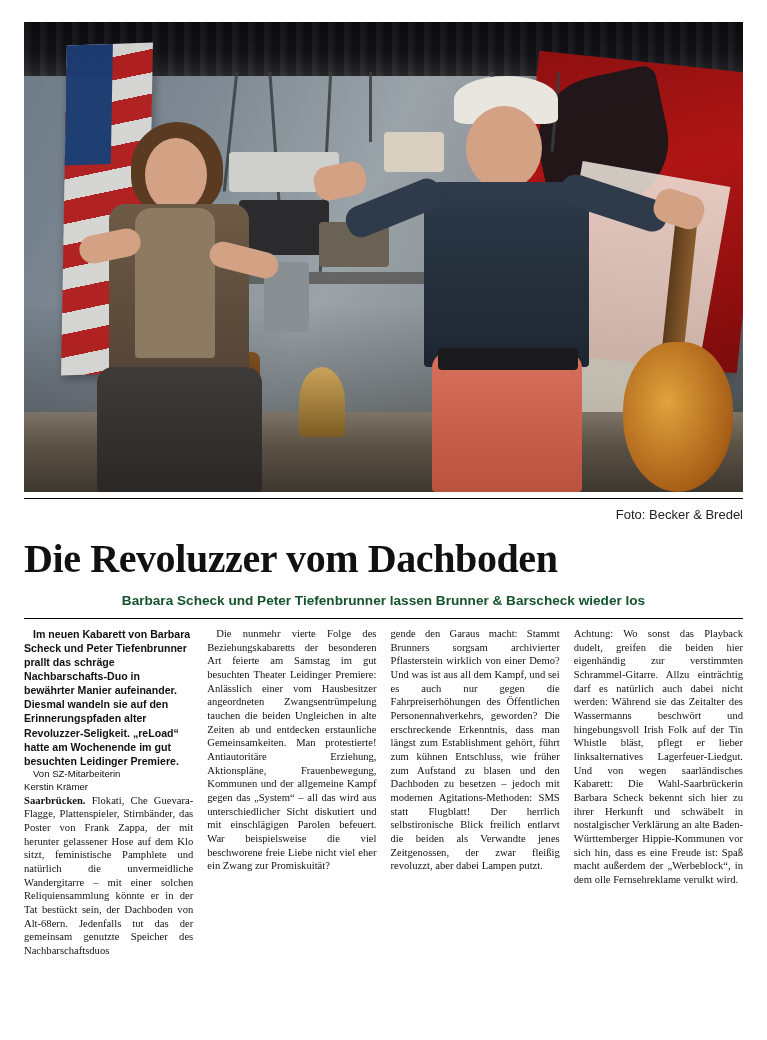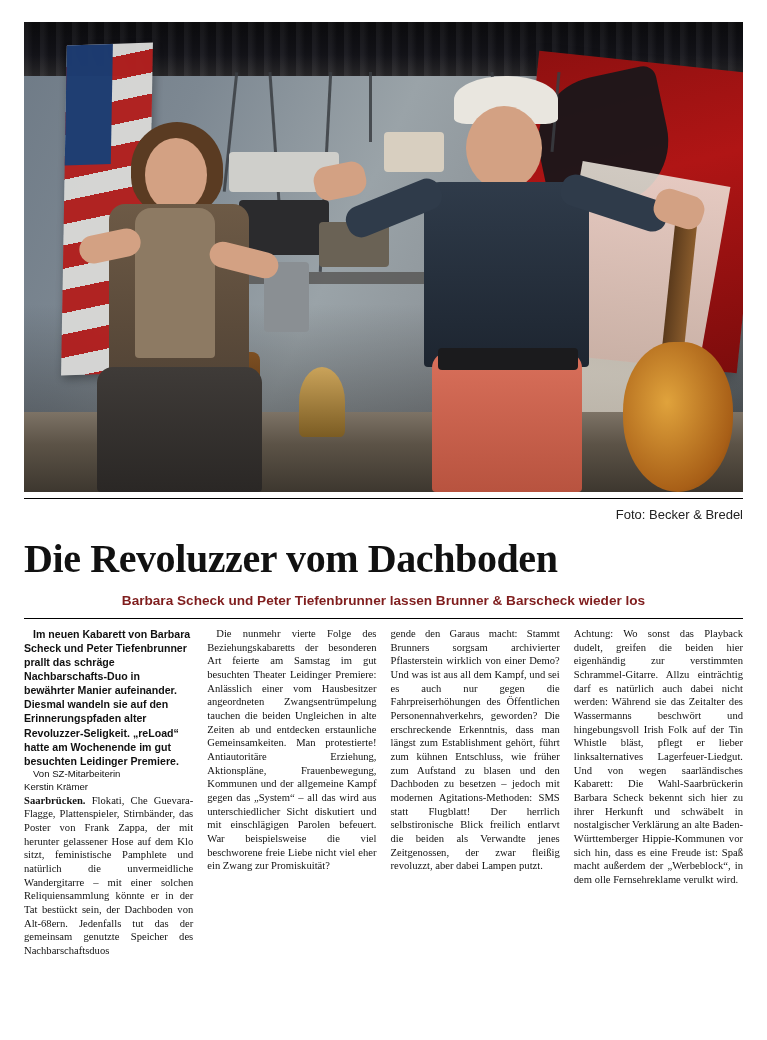--- a/index.html
+++ b/index.html
@@ -172,21 +172,21 @@
     letter-spacing: -0.4px;
     margin: 16px 0 0 0;
     line-height: 1.05;
   }
   .subhead {
     text-align: center;
     font-family: "Liberation Sans", sans-serif;
     font-weight: 700;
     font-size: 13.6px;
     margin: 13px 0 10px 0;
-    color: #7f1d1d;
+    color: #14532d;
   }
   .rule-thin {
     border-top: 1px solid #000;
     width: 719px;
     margin: 6px 0 8px 0;
   }
 
   
   .cols {
     display: flex;

